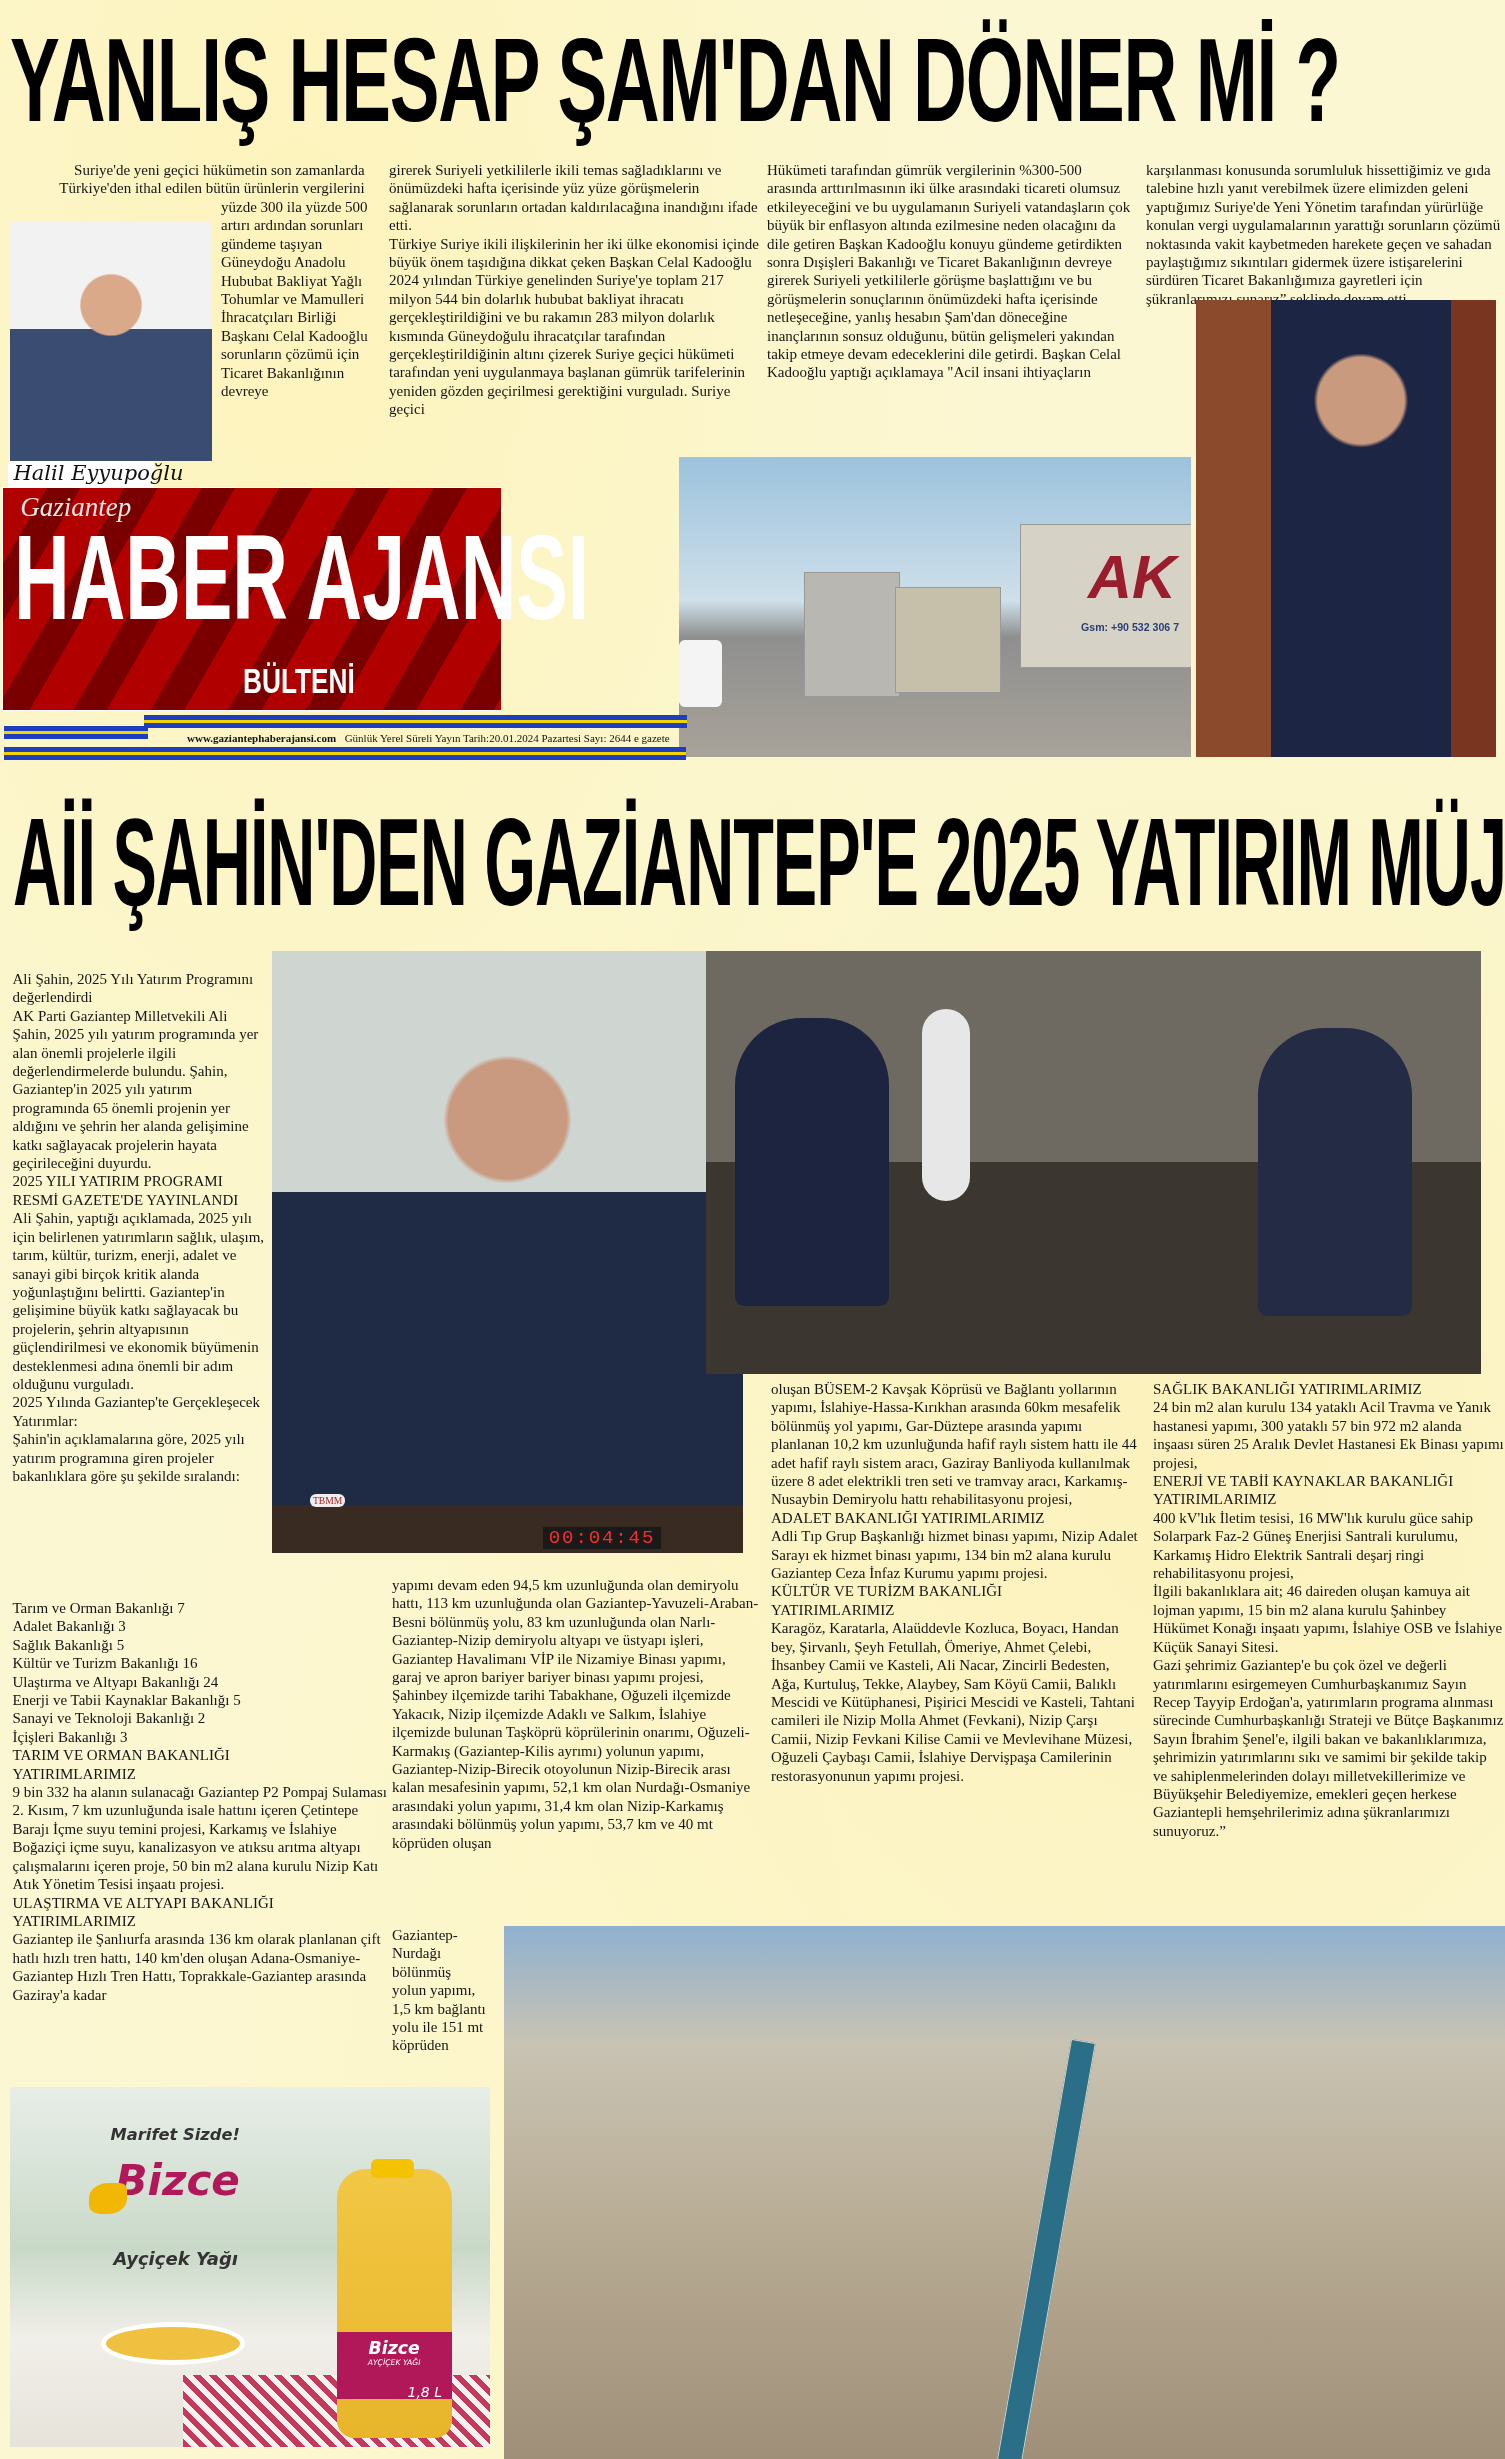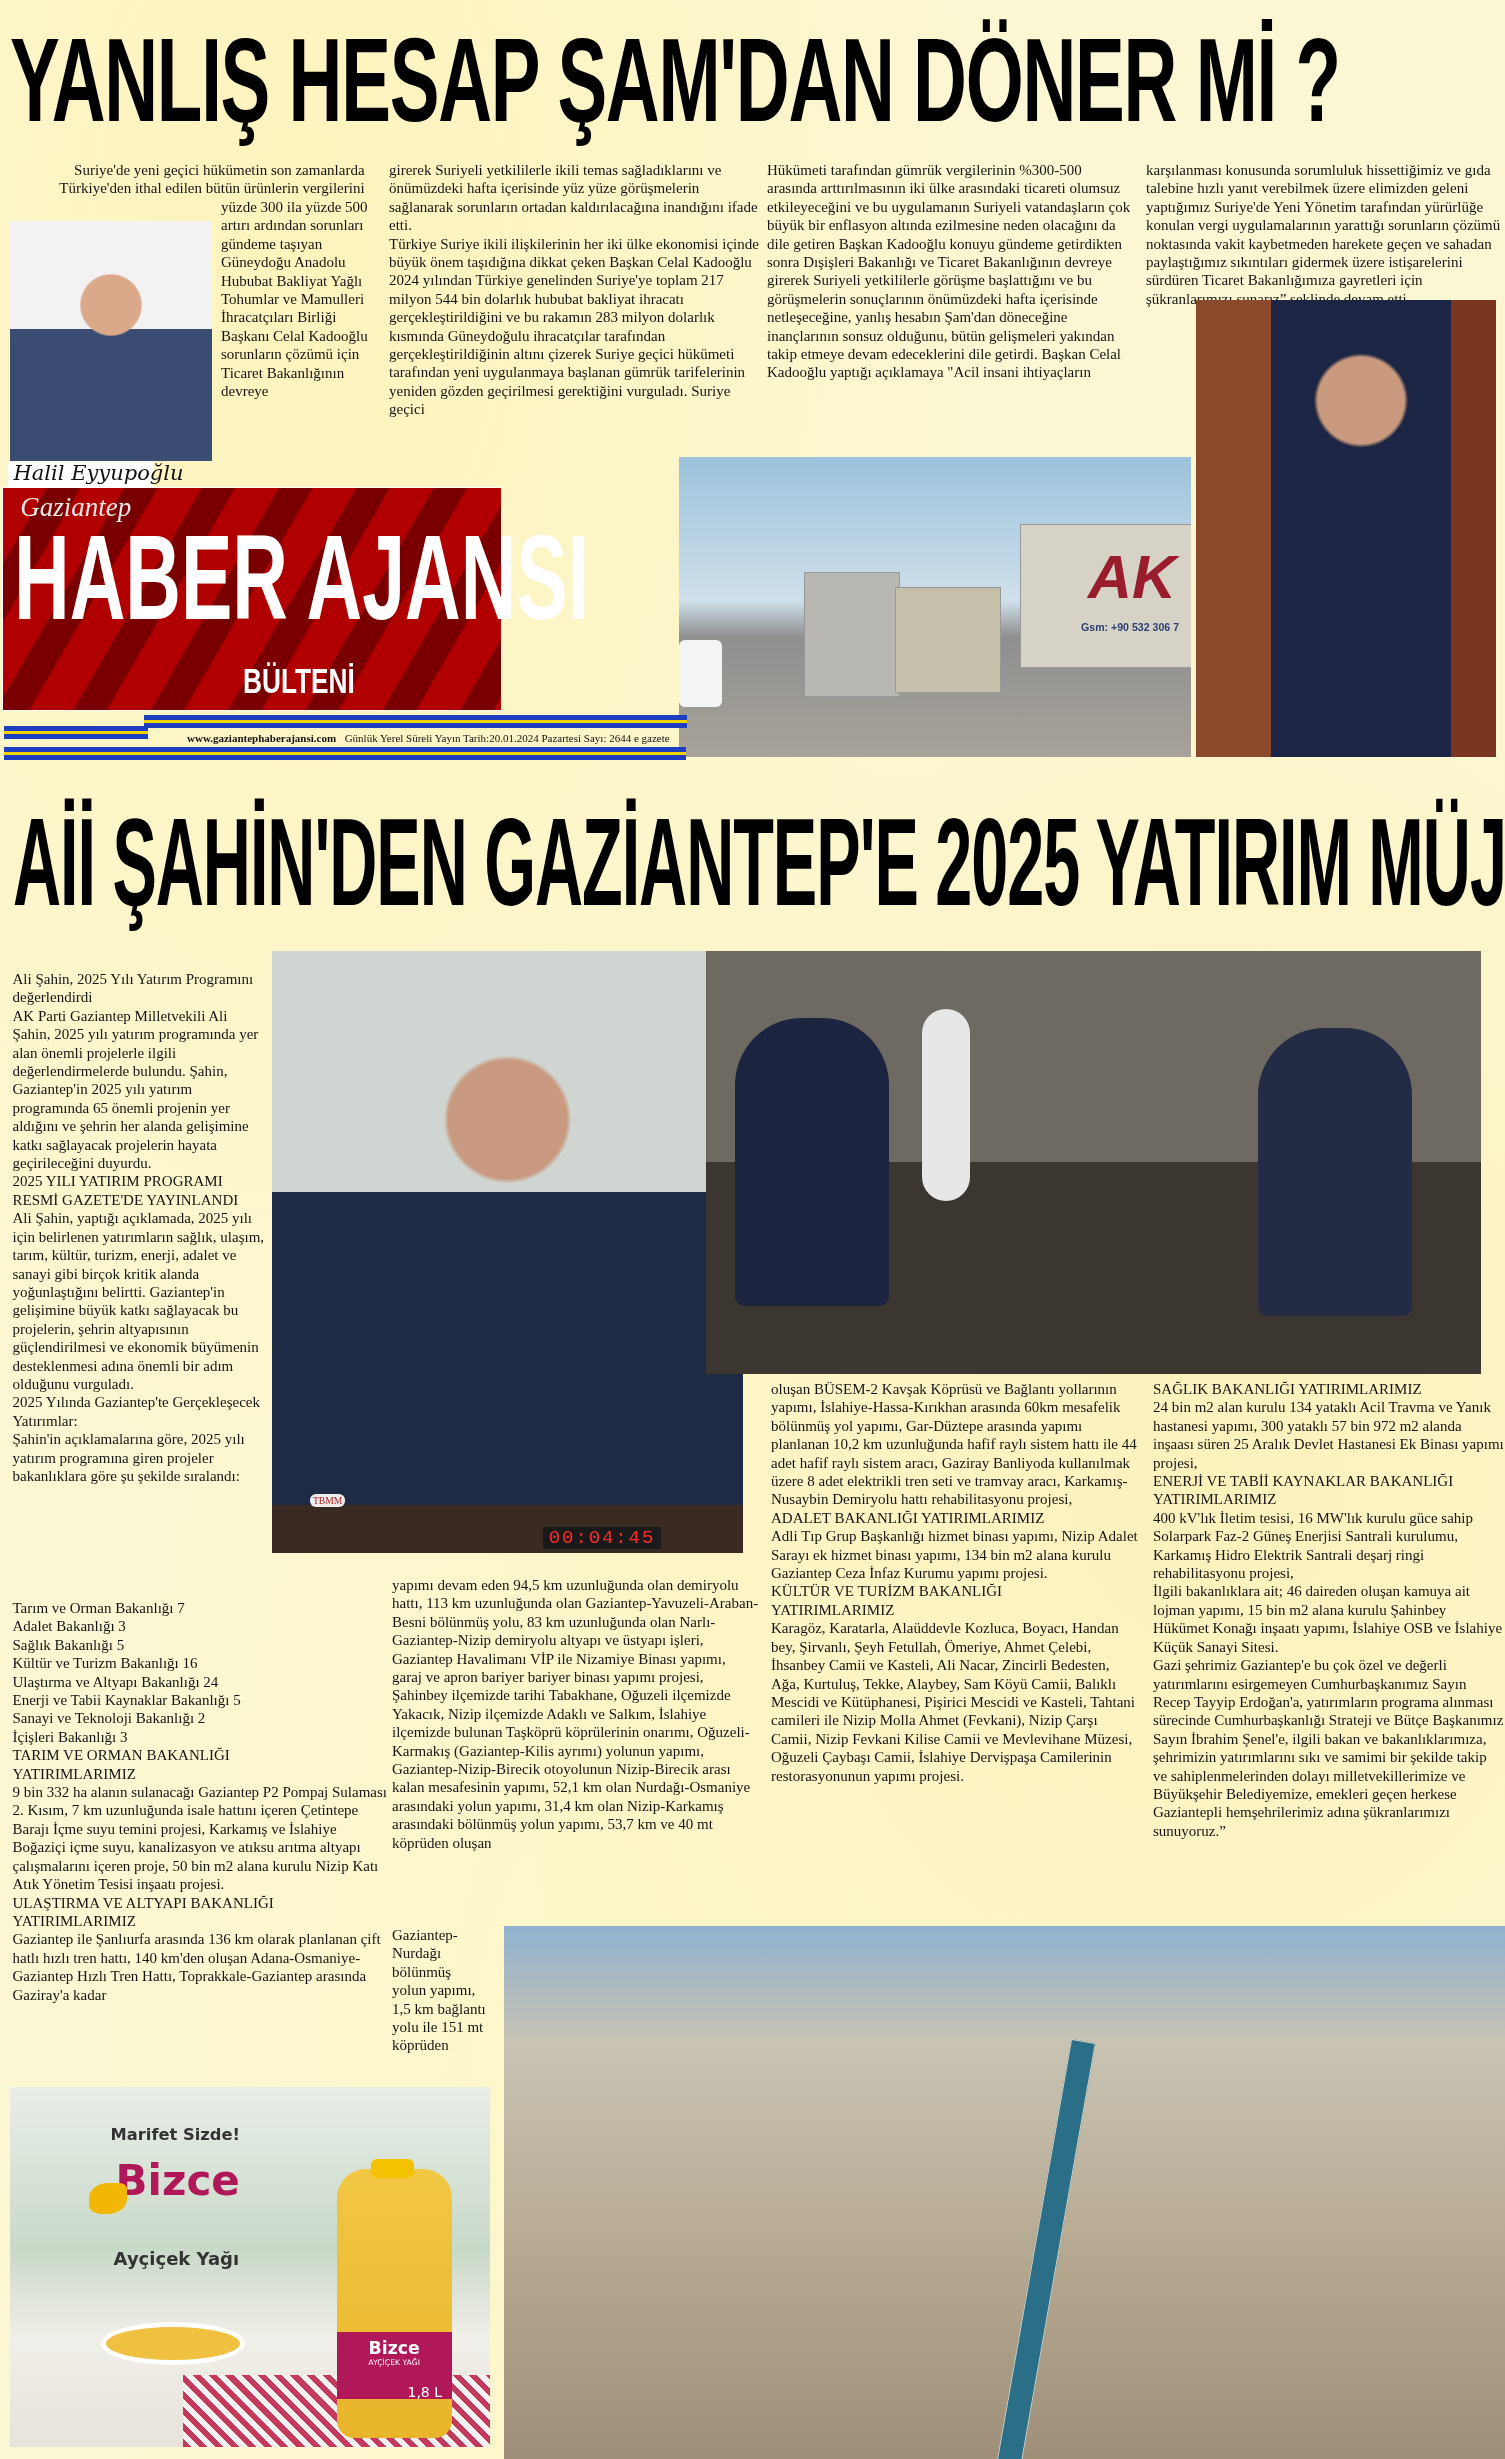--- a/index.html
+++ b/index.html
@@ -63,20 +63,21 @@
     background:
       linear-gradient(180deg, #8fb1cf 0%, #c9c3b3 22%, #b7aa92 60%, #9f8f78 100%);
   }
   .canal-line {
     position: absolute; background: #2b6e88;
     border: 1.9px solid #d7d2c4;
   }
   .ph-ad {
     background:
       linear-gradient(180deg, #e8eee8 0%, #c9d9c8 45%, #f1efe9 70%, #e7e3db 100%);
+    font-style: italic;
   }
   .banner {
     background:
       repeating-linear-gradient(120deg, #b00000 0 38px, #7a0000 38px 67px);
     border: 1.9px solid #fff;
   }
   .stripe-bar {
     position: absolute;
     background: #1d3fbf;
   }

